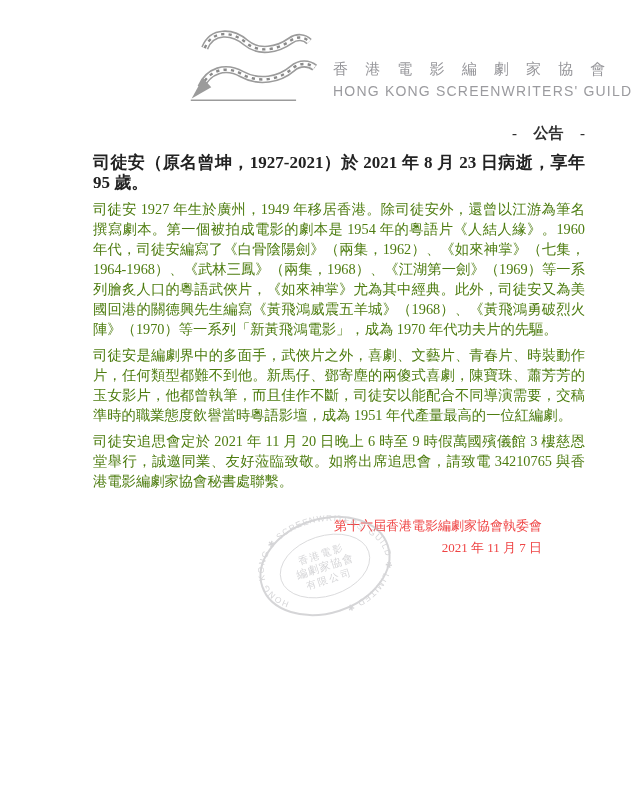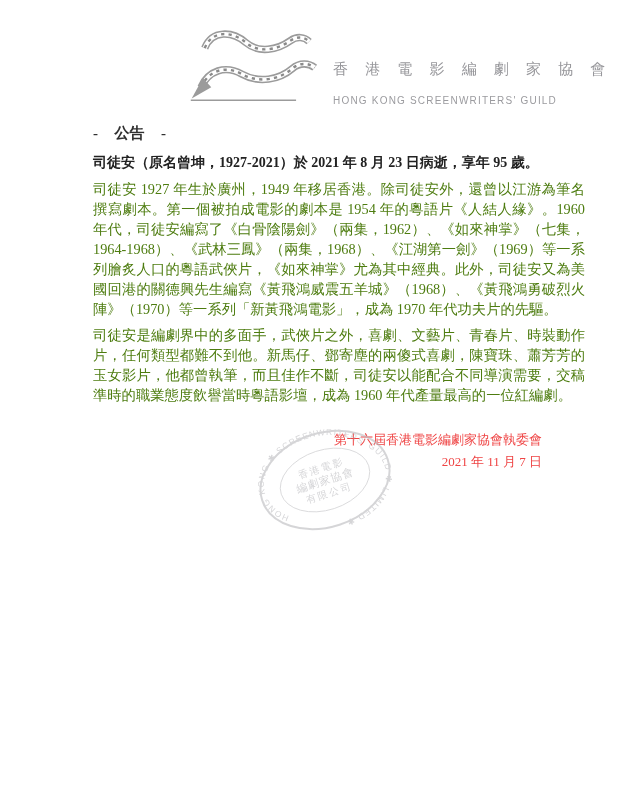--- a/index.html
+++ b/index.html
@@ -15,38 +15,38 @@
   
   .header{position:relative;height:104px;}
   .logo-icon{position:absolute;left:186px;top:22px;}
   .lockup{position:absolute;left:333px;top:60px;}
   .org-zh{
     font-size:15px;letter-spacing:6.5px;color:#97979b;
     font-family:"Liberation Sans","DejaVu Sans",sans-serif;
     white-space:nowrap;
   }
   .org-en{
-    margin-top:16px;font-size:10px;letter-spacing:1.2px;color:#9b9b9f;
+    margin-top:4px;font-size:14px;letter-spacing:1.2px;color:#9b9b9f;
     font-family:"Liberation Sans","DejaVu Sans",sans-serif;
     white-space:nowrap;
   }
   
   .notice-title{
     margin-top:20px;
     padding:0 55px 0 93px;
-    text-align:left;
+    text-align:right;
     font-size:15px;font-weight:700;
     word-spacing:0.85em;
     color:#303030;
   }
   
   .content{padding:0 55px 0 93px;}
   .headline{
     margin:10px 0 0 0;
-    font-size:14px;font-weight:700;line-height:20px;
+    font-size:17px;font-weight:700;line-height:20px;
     color:#222222;
     text-align:justify;
   }
   .para{
     margin:6px 0 0 0;
     font-size:14.3px;line-height:20px;
     text-align:justify;
     text-justify:inter-ideograph;
     color:#4d7c0f;
   }
@@ -91,21 +91,22 @@
       <div class="org-en">HONG KONG SCREENWRITERS' GUILD</div>
     </div>
   </div>
 
   <div class="notice-title">- 公告 -</div>
 
   <div class="content">
     <p class="headline">司徒安（原名曾坤，1927-2021）於 2021 年 8 月 23 日病逝，享年 95 歲。</p>
 
     <p class="para">司徒安 1927 年生於廣州，1949 年移居香港。除司徒安外，還曾以江游為筆名撰寫劇本。第一個被拍成電影的劇本是 1954 年的粵語片《人結人緣》。1960 年代，司徒安編寫了《白骨陰陽劍》（兩集，1962）、《如來神掌》（七集，1964-1968）、《武林三鳳》（兩集，1968）、《江湖第一劍》（1969）等一系列膾炙人口的粵語武俠片，《如來神掌》尤為其中經典。此外，司徒安又為美國回港的關德興先生編寫《黃飛鴻威震五羊城》（1968）、《黃飛鴻勇破烈火陣》（1970）等一系列「新黃飛鴻電影」，成為 1970 年代功夫片的先驅。</p>
-    <p class="para">司徒安是編劇界中的多面手，武俠片之外，喜劇、文藝片、青春片、時裝動作片，任何類型都難不到他。新馬仔、鄧寄塵的兩傻式喜劇，陳寶珠、蕭芳芳的玉女影片，他都曾執筆，而且佳作不斷，司徒安以能配合不同導演需要，交稿準時的職業態度飲譽當時粵語影壇，成為 1960 年代產量最高的一位紅編劇。</p>
+    <p class="para">司徒安是編劇界中的多面手，武俠片之外，喜劇、文藝片、青春片、時裝動作片，任何類型都難不到他。新馬仔、鄧寄塵的兩傻式喜劇，陳寶珠、蕭芳芳的玉女影片，他都曾執筆，而且佳作不斷，司徒安以能配合不同導演需要，交稿準時的職業態度飲譽當時粵語影壇，成為 1951 年代產量最高的一位紅編劇。</p>
+    <p class="para">司徒安追思會定於 2021 年 11 月 20 日晚上 6 時至 9 時假萬國殯儀館 3 樓慈恩堂舉行，誠邀同業、友好蒞臨致敬。如將出席追思會，請致電 34210765 與香港電影編劇家協會秘書處聯繫。</p>
 
     <div class="signature">
       <svg class="seal" width="140" height="110" viewBox="0 0 140 110">
         <g transform="rotate(-18 70 55)" fill="none">
           <ellipse cx="70" cy="55" rx="66" ry="47" stroke="#b4b4b8" stroke-width="2"></ellipse>
           <ellipse cx="70" cy="55" rx="46" ry="30" stroke="#bcbcc0" stroke-width="0.9"></ellipse>
           <path id="seal-ring-path" d="M25,78 A56,40 0 1 1 115,32 A56,40 0 1 1 25,78"></path>
           <text font-size="8.5" letter-spacing="1.1" fill="#b4b4b8" font-family="Liberation Sans, DejaVu Sans, sans-serif">
             <textPath href="#seal-ring-path">HONG KONG ✱ SCREENWRITERS' GUILD ✱ LIMITED ✱</textPath>
           </text>

